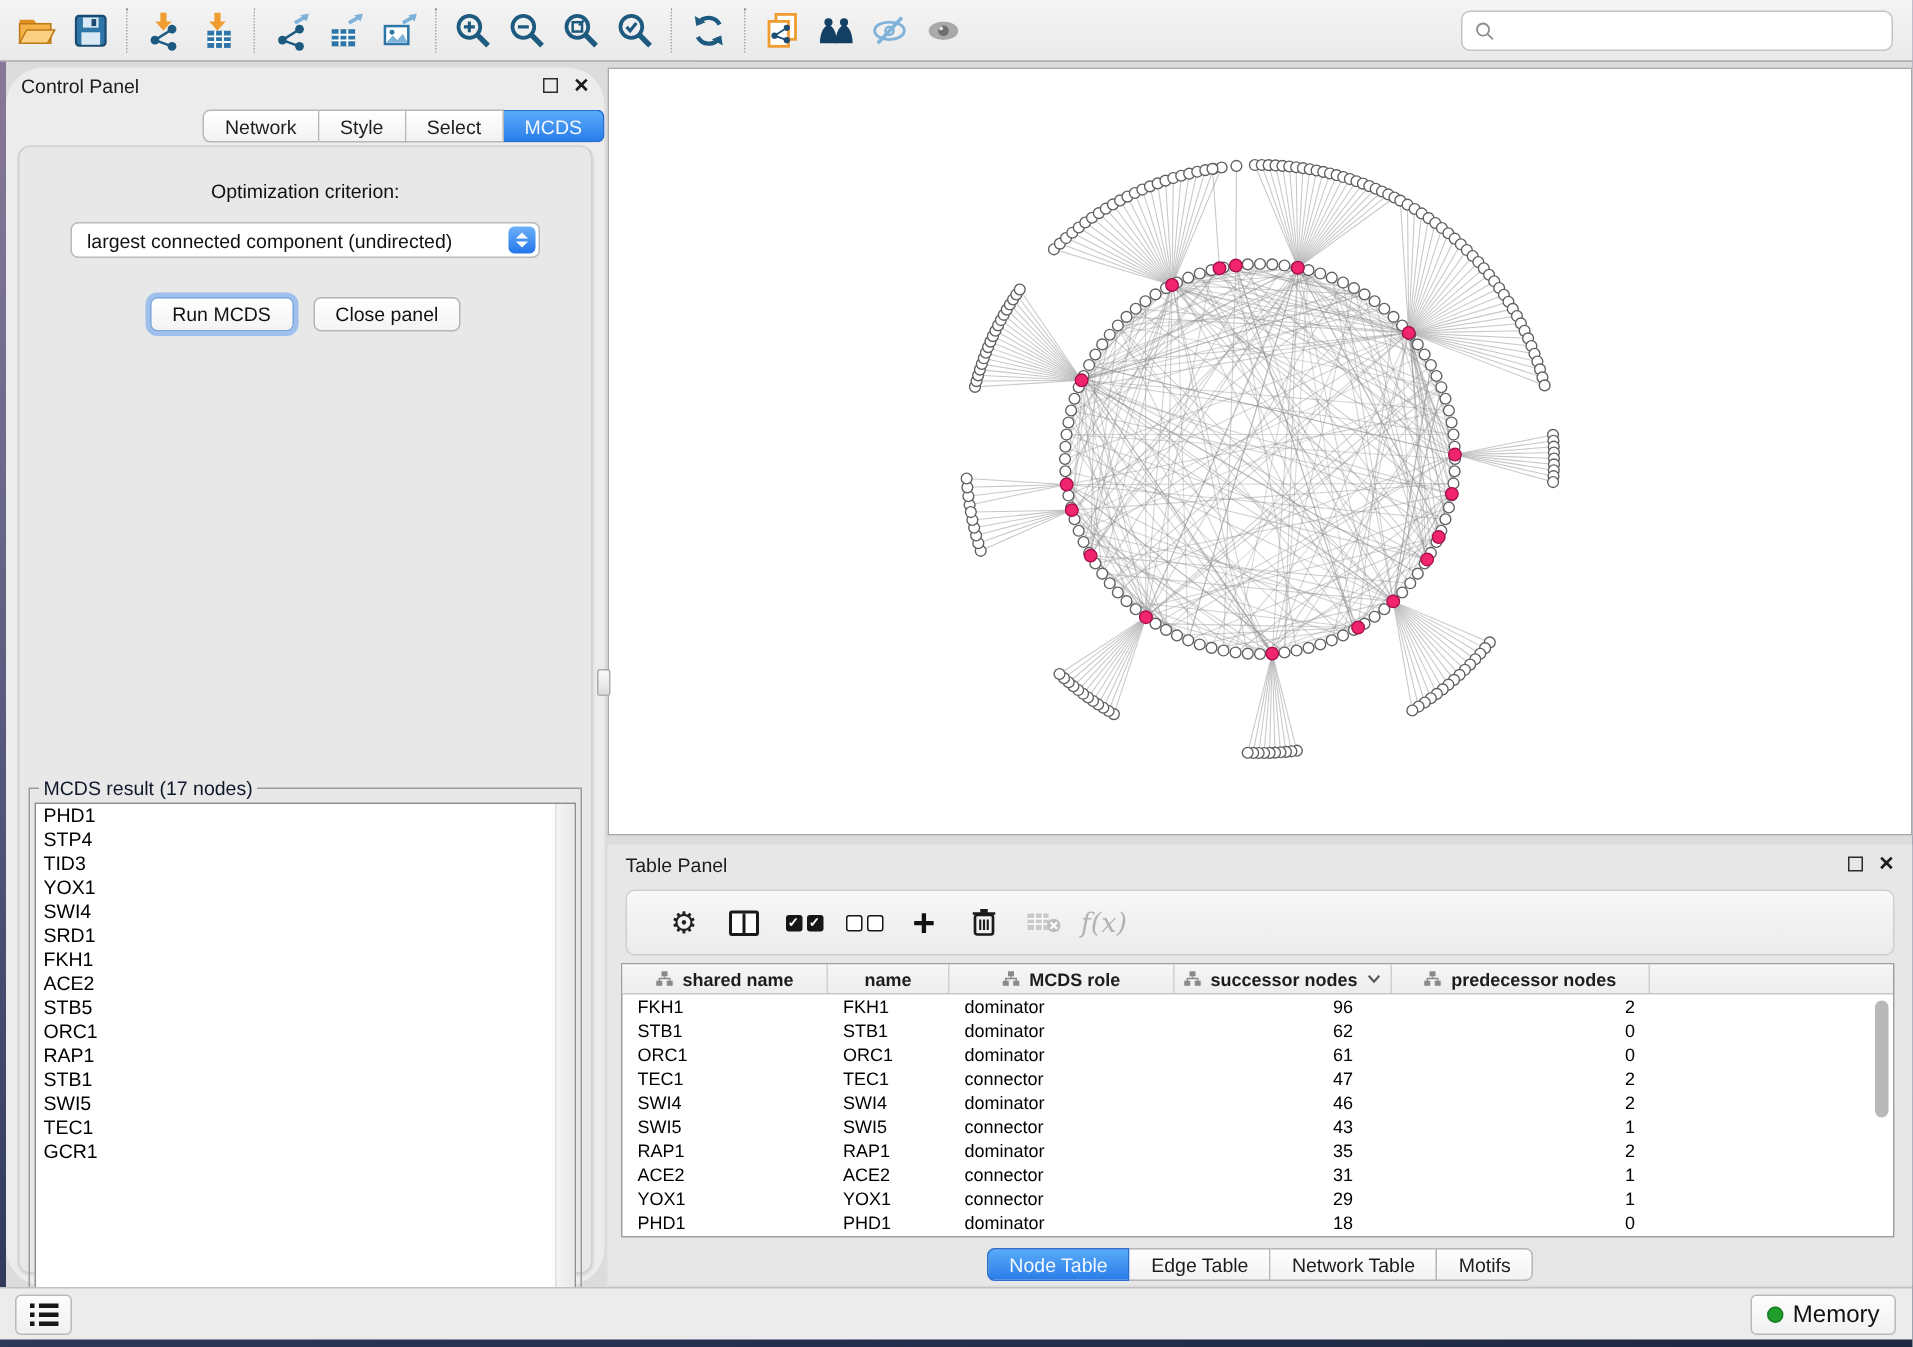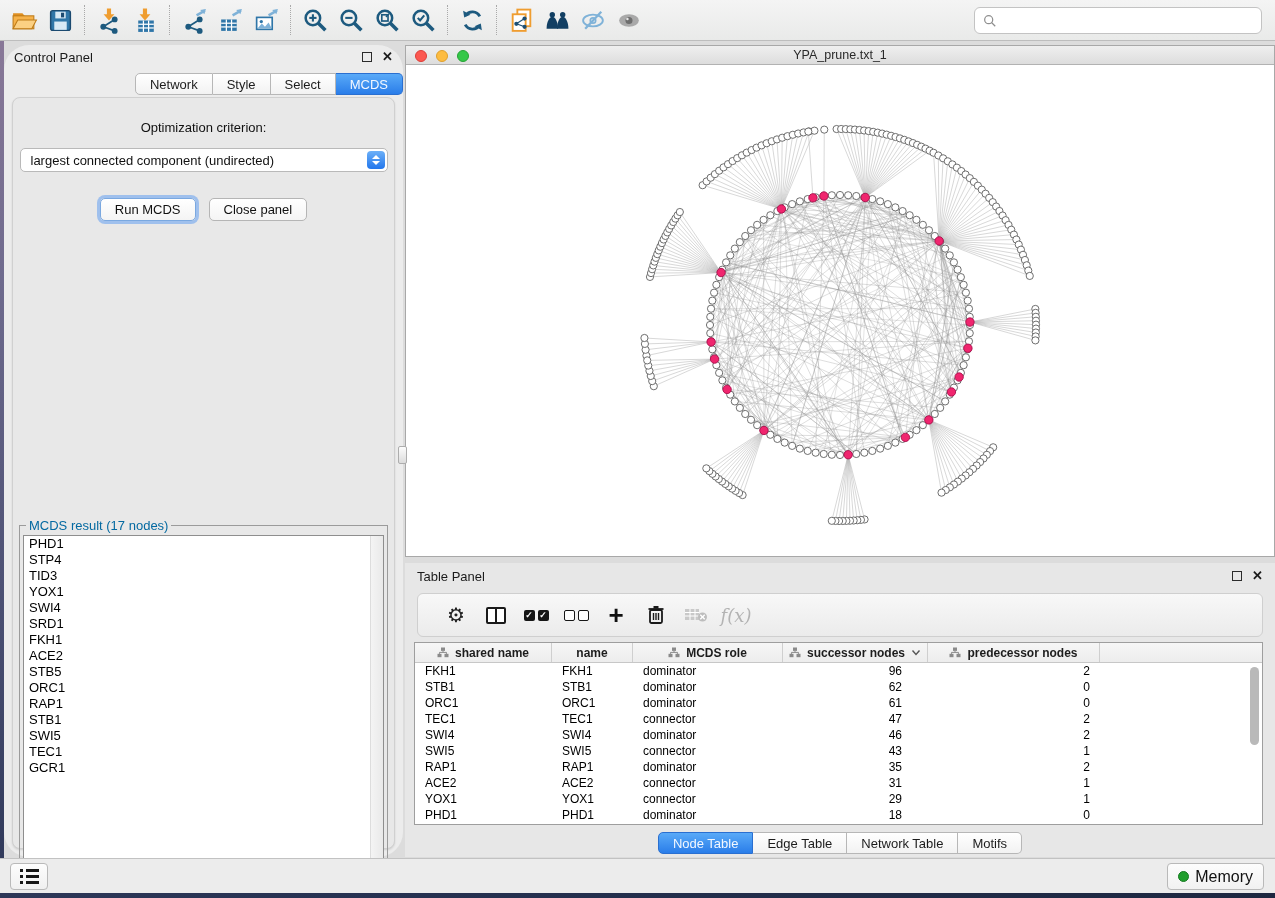--- a/index.html
+++ b/index.html
@@ -33,36 +33,36 @@
   .seg { display:flex; }
   .seg .tab { height:22px; padding:0 14px; background:linear-gradient(#ffffff,#f2f2f2);
     border:1px solid #b7b7b7; border-left:none; font-size:13px; color:#1c1c1c;
     display:flex; align-items:center; justify-content:center; }
   .seg .tab:first-child { border-left:1px solid #b7b7b7; border-radius:5px 0 0 5px; }
   .seg .tab:last-child { border-radius:0 5px 5px 0; }
   .seg .tab.active { background:linear-gradient(#59aaf8,#2a7de9); border-color:#2a6fd0; color:#f2f7ff; }
   .cp-body { position:absolute; left:8px; top:52px; width:383px; height:752px;
     background:#e8e8e8; border:1px solid #d0d0d0; border-radius:8px; box-shadow:0 1px 2px rgba(0,0,0,.12); }
   .opt-label { text-align:center; font-size:13px; color:#111; margin-top:22px; }
-  .select-box { position:relative; margin:13px auto 0; width:368px; height:24px; background:#fff;
+  .select-box { position:relative; margin:13px auto 0; width:313px; height:24px; background:#fff;
     border:1px solid #b9b9b9; border-radius:5px; font-size:13px; color:#111;
     display:flex; align-items:center; padding:0 26px 0 10px; }
   .select-stepper { position:absolute; right:2px; top:2px; width:18px; height:18px; border-radius:4px;
     background:linear-gradient(#6cb0f8,#2276ec); display:flex; flex-direction:column; align-items:center; justify-content:center; gap:2px; }
   .select-stepper i { width:0; height:0; border-left:4px solid transparent; border-right:4px solid transparent; }
   .arrow-up { border-bottom:4.5px solid #fff; }
   .arrow-down { border-top:4.5px solid #fff; }
   .cp-buttons { display:flex; justify-content:center; gap:13px; margin-top:26px; }
   .btn { height:23px; padding:0 14px; background:linear-gradient(#ffffff,#f4f4f4);
     border:1px solid #b5b5b5; border-radius:5px; font-size:13px; color:#111;
     display:flex; align-items:center; }
   .btn.focus-ring { box-shadow:0 0 0 3px rgba(110,165,240,.6); border-color:#7aa8e0; }
   .mcds-group { position:absolute; left:6px; top:420px; width:369px; height:370px;
     border:1px solid #9b9b9b; margin:0; padding:0; }
-  .mcds-group legend { font-size:13px; color:#0369a1; margin-left:6px; padding:0 3px; }
+  .mcds-group legend { font-size:13px; color:#0f172a; margin-left:6px; padding:0 3px; }
   .mcds-list { position:absolute; left:3px; top:2px; width:361px; height:356px; background:#fff;
     border:1px solid #8e8e8e; overflow:hidden; }
   .mcds-list .item { font-size:13px; line-height:16px; padding-left:5px; color:#000; }
   .mcds-scroll { position:absolute; right:0; top:0; width:13px; height:100%;
     background:linear-gradient(90deg,#f4f4f4,#e9e9e9); border-left:1px solid #ddd; }
 
   
   .v-splitter-handle { position:absolute; left:398px; top:446px; width:9px; height:18px;
     background:linear-gradient(#fcfcfc,#dcdcdc); border:1px solid #adadad; border-radius:2px; z-index:5; }
 
@@ -328,28 +328,20 @@
           <div class="item">TEC1</div>
           <div class="item">GCR1</div>
         </div>
     </fieldset>
   </div>
 </div>
 
 <div class="v-splitter-handle"></div>
 
 <div class="net-window">
-  <div class="net-titlebar">
-    <span class="traffic">
-      <span class="t-red"></span>
-      <span class="t-yellow"></span>
-      <span class="t-green"></span>
-    </span>
-    <span class="net-title">YPA_prune.txt_1</span>
-  </div>
   <div class="net-canvas">
     <svg id="graph-svg" width="868" height="491" viewBox="0 0 868 491">
         <g>
           <line x1="315.0552431795228" y1="207.53911147418924" x2="539.1722092687431" y2="336.4120827980215" stroke="#8f8f8f" stroke-width="0.7" stroke-opacity="0.42"></line>
           <line x1="315.0552431795228" y1="207.53911147418924" x2="516.8651186673297" y2="159.83327843914742" stroke="#8f8f8f" stroke-width="0.7" stroke-opacity="0.42"></line>
           <line x1="315.0552431795228" y1="207.53911147418924" x2="557.6373471183699" y2="300.17220926874313" stroke="#8f8f8f" stroke-width="0.7" stroke-opacity="0.42"></line>
           <line x1="315.0552431795228" y1="207.53911147418924" x2="522.9911237707295" y2="354.76592156478347" stroke="#8f8f8f" stroke-width="0.7" stroke-opacity="0.42"></line>
           <line x1="315.0552431795228" y1="207.53911147418924" x2="458.35957089614413" y2="132.30265740527045" stroke="#8f8f8f" stroke-width="0.7" stroke-opacity="0.42"></line>
           <line x1="315.0552431795228" y1="207.53911147418924" x2="503.6574833472695" y2="150.23736968473798" stroke="#8f8f8f" stroke-width="0.7" stroke-opacity="0.42"></line>
           <line x1="315.0552431795228" y1="207.53911147418924" x2="489.3513079034595" y2="377.6275168205825" stroke="#8f8f8f" stroke-width="0.7" stroke-opacity="0.42"></line>

